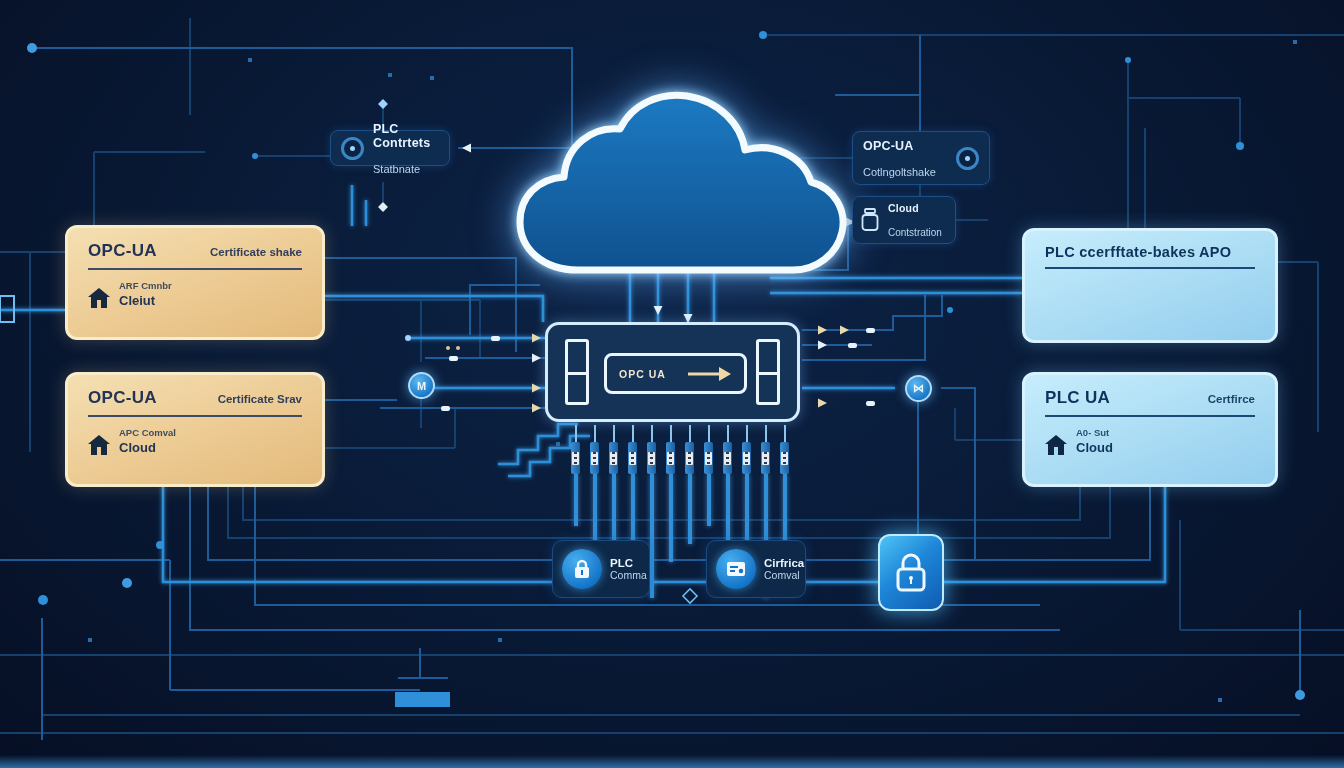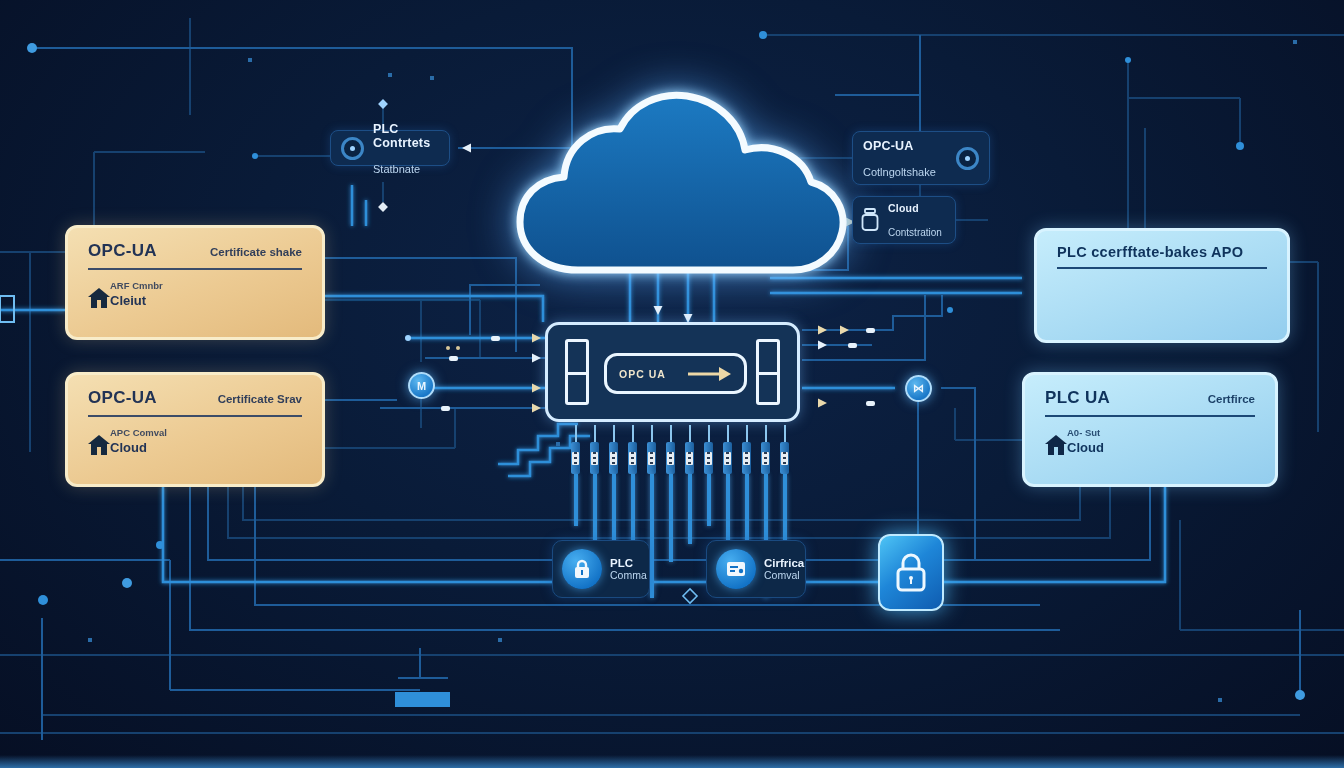--- a/index.html
+++ b/index.html
@@ -23,21 +23,21 @@
     padding:13px 20px 10px;}
   .card.tan{background:linear-gradient(160deg,#f4dfb2 0%,#ecca92 55%,#e3ba7c 100%);
     border:3px solid #f8ecc9;color:#223355;box-shadow:0 0 18px rgba(240,220,160,.22);}
   .card.blue{background:linear-gradient(160deg,#c6edfc 0%,#a7daf3 60%,#93cdee 100%);
     border:3px solid #d8f3ff;color:#0f335c;box-shadow:0 0 18px rgba(120,200,255,.33);width:256px;}
   .card-head{display:flex;justify-content:space-between;align-items:baseline;}
   .card-title{font-size:17px;font-weight:bold;letter-spacing:.3px;}
   .card-corner{font-size:11.5px;font-weight:bold;opacity:.92;}
   .card-div{border:none;border-top:2px solid #3c4c68;margin:7px 0 10px;}
   .card.blue .card-div{border-top-color:#1c4876;}
-  .card-body{display:flex;align-items:flex-end;}
+  .card-body{display:flex;align-items:flex-end;gap:9px;}
   .card-lines{display:flex;flex-direction:column;}
   .card-meta{font-size:9.5px;font-weight:bold;opacity:.85;}
   .card-label{font-size:13px;font-weight:bold;margin-top:2px;}
   .house{flex:0 0 auto;}
   
   .badge{position:absolute;background:#0e2b50;border:1px solid #1d4e86;border-radius:8px;
     box-shadow:0 0 10px rgba(40,110,190,.3);display:flex;align-items:center;gap:9px;
     box-sizing:border-box;padding:6px 10px;color:#e8f3ff;}
   .badge .b1{font-size:12.5px;font-weight:bold;letter-spacing:.2px;}
   .badge .b2{font-size:11px;color:#bcd6ef;margin-top:13px;}
@@ -66,21 +66,21 @@
     font-weight:bold;font-size:11px;box-sizing:border-box;}
   
   .unit{position:absolute;left:545px;top:322px;width:255px;height:100px;border-radius:14px;
     background:#143357;border:3px solid #d5ecff;box-sizing:border-box;
     box-shadow:0 0 14px rgba(120,190,255,.4);}
   .conn{position:absolute;top:14px;width:24px;height:66px;border:3px solid #ecf6ff;border-radius:3px;
     box-sizing:border-box;}
   .conn.l{left:17px;} .conn.r{right:17px;}
   .conn::after{content:"";position:absolute;left:0;right:0;top:50%;border-top:3px solid #ecf6ff;}
   .unit-label{position:absolute;left:56px;top:28px;width:143px;height:41px;border:3px solid #eaf6ff;
-    border-radius:13px;box-sizing:border-box;display:flex;align-items:center;
+    border-radius:8px;box-sizing:border-box;display:flex;align-items:center;
     justify-content:space-between;padding:0 12px;}
   .unit-label span{font-size:10.5px;font-weight:bold;letter-spacing:1px;color:#f0e6cc;}
   
   .pin{position:absolute;width:9px;display:flex;flex-direction:column;align-items:center;}
   .pin .w1{width:2px;height:17px;background:#8cc6ee;}
   .pin .sleeve{width:9px;height:32px;background:linear-gradient(90deg,#3c8fd4,#1c5f9e);
     border-radius:2px;display:flex;flex-direction:column;justify-content:center;}
   .pin .band{height:13px;margin:0 1px;background:#e7edf3;border-radius:1px;
     background-image:repeating-linear-gradient(180deg,#2a3a52 0 2px,#e7edf3 2px 5px);
     background-size:3px 100%;background-position:center;background-repeat:no-repeat;}
@@ -371,21 +371,21 @@
           <rect x="3" y="9" width="16" height="11" fill="#16293f"></rect>
         <rect x="9" y="12" width="4" height="8" fill="#ecca92"></rect>
       </svg>
       <div class="card-lines">
         <span class="card-meta">APC Comval</span>
         <span class="card-label">Cloud</span>
       </div>
     </div>
   </div>
 
-  <div class="card blue" style="left:1022px;top:228px;margin-left:12px;">
+  <div class="card blue" style="left:1022px;top:228px;">
     <div class="card-head">
       <span class="card-title" style="font-size:14.5px;">PLC ccerfftate-bakes APO</span>
     </div>
     <hr class="card-div">
   </div>
 
   <div class="card blue" style="left:1022px;top:372px;">
     <div class="card-head">
       <span class="card-title">PLC UA</span>
       <span class="card-corner">Certfirce</span>

